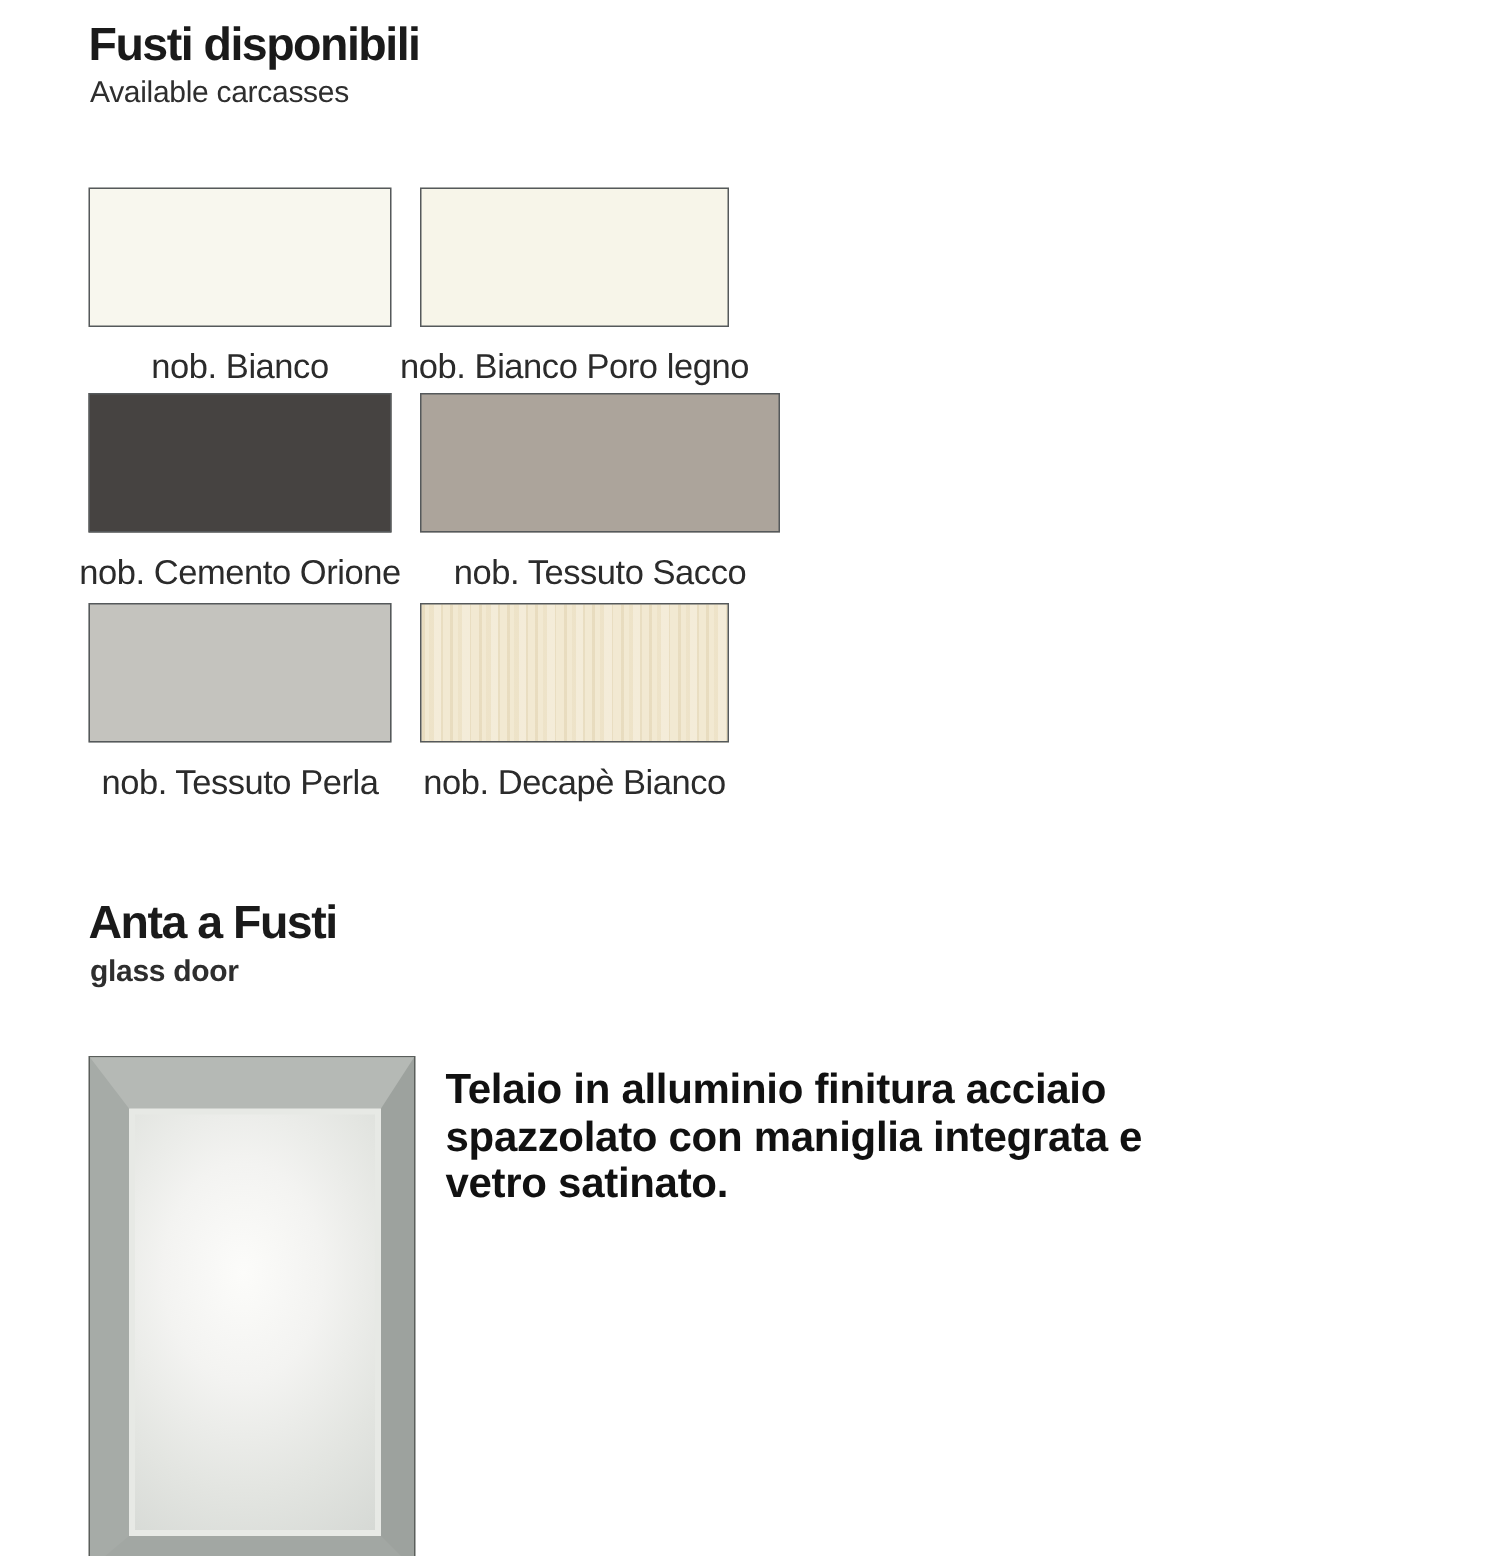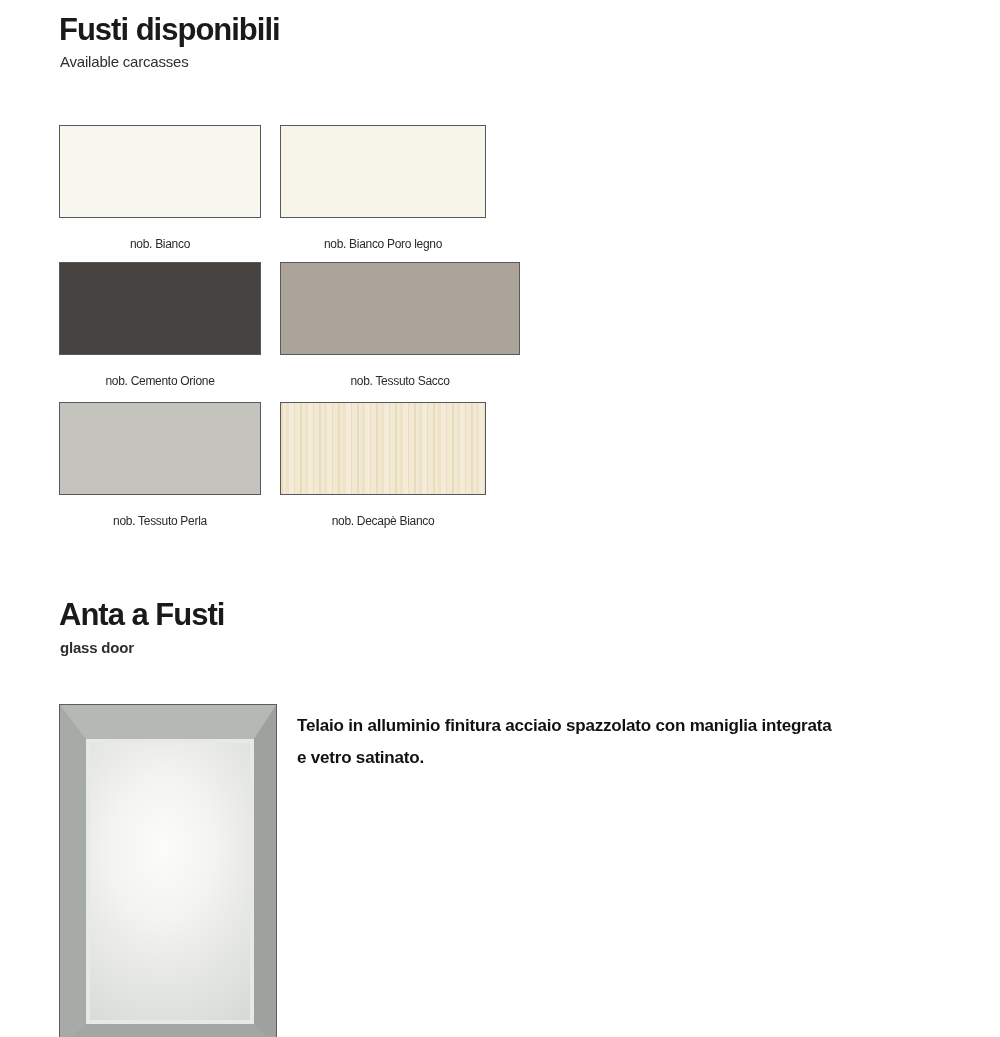--- a/index.html
+++ b/index.html
@@ -22,21 +22,21 @@
     left: 47px;
     font-size: 31px;
     font-weight: bold;
     letter-spacing: -1px;
     color: #1a1a1a;
     line-height: 34px;
   }
   .section-subtitle {
     position: absolute;
     left: 48px;
-    font-size: 15px;
+    font-size: 20px;
     font-weight: normal;
     letter-spacing: -0.2px;
     color: #2e2e2e;
     line-height: 20px;
   }
   #carcasses-title { top: 1px; }
   #carcasses-subtitle { top: 40px; }
   #glassdoor-title { top: 586px; }
   #glassdoor-subtitle { top: 626px; font-weight: bold; }
 
@@ -65,21 +65,21 @@
       rgba(214,196,156,0.35) 0px, rgba(214,196,156,0.35) 2px,
       rgba(255,255,255,0.0) 2px,  rgba(255,255,255,0.0) 5px,
       rgba(222,205,166,0.22) 5px, rgba(222,205,166,0.22) 8px,
       rgba(255,255,255,0.15) 8px, rgba(255,255,255,0.15) 13px,
       rgba(210,192,150,0.28) 13px, rgba(210,192,150,0.28) 14px,
       rgba(255,255,255,0.0) 14px, rgba(255,255,255,0.0) 19px
     );
   }
   .swatch-label {
     margin-top: 12px;
-    font-size: 12px;
+    font-size: 23px;
     letter-spacing: -0.3px;
     color: #2b2b2b;
     line-height: 21px;
     white-space: nowrap;
     text-align: right;
   }
 
   
   .door {
     position: absolute;
@@ -102,21 +102,21 @@
     background: radial-gradient(ellipse 95% 75% at 45% 38%,
       #fcfcfa 0%, #f3f3f1 35%, #e3e5e1 70%, #d6d9d5 100%);
   }
 
   
   .door-description {
     position: absolute;
     left: 285px;
     top: 698px;
     width: 545px;
-    font-size: 17px;
+    font-size: 28px;
     font-weight: bold;
     letter-spacing: -0.2px;
     line-height: 31.5px;
     color: #111111;
   }
 </style>
 </head>
 <body>
 
 <div class="page">

